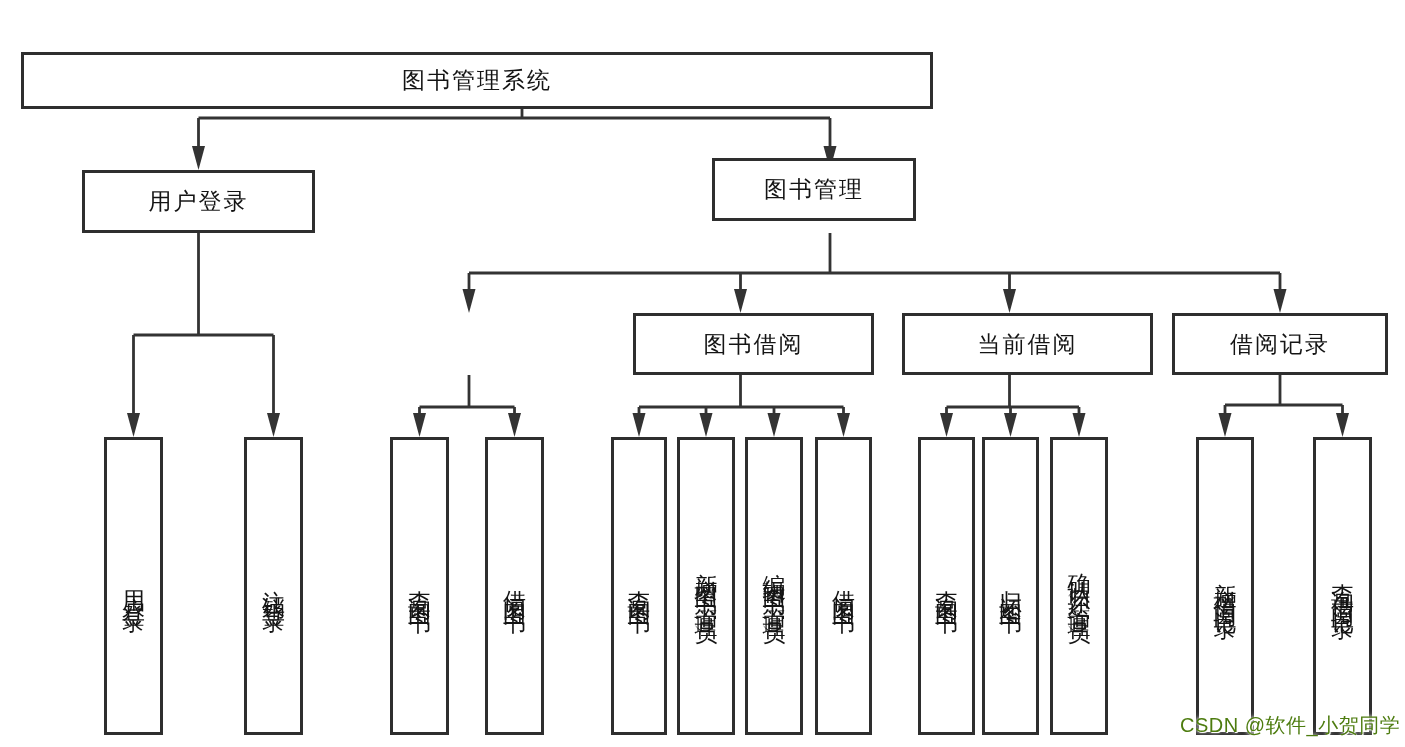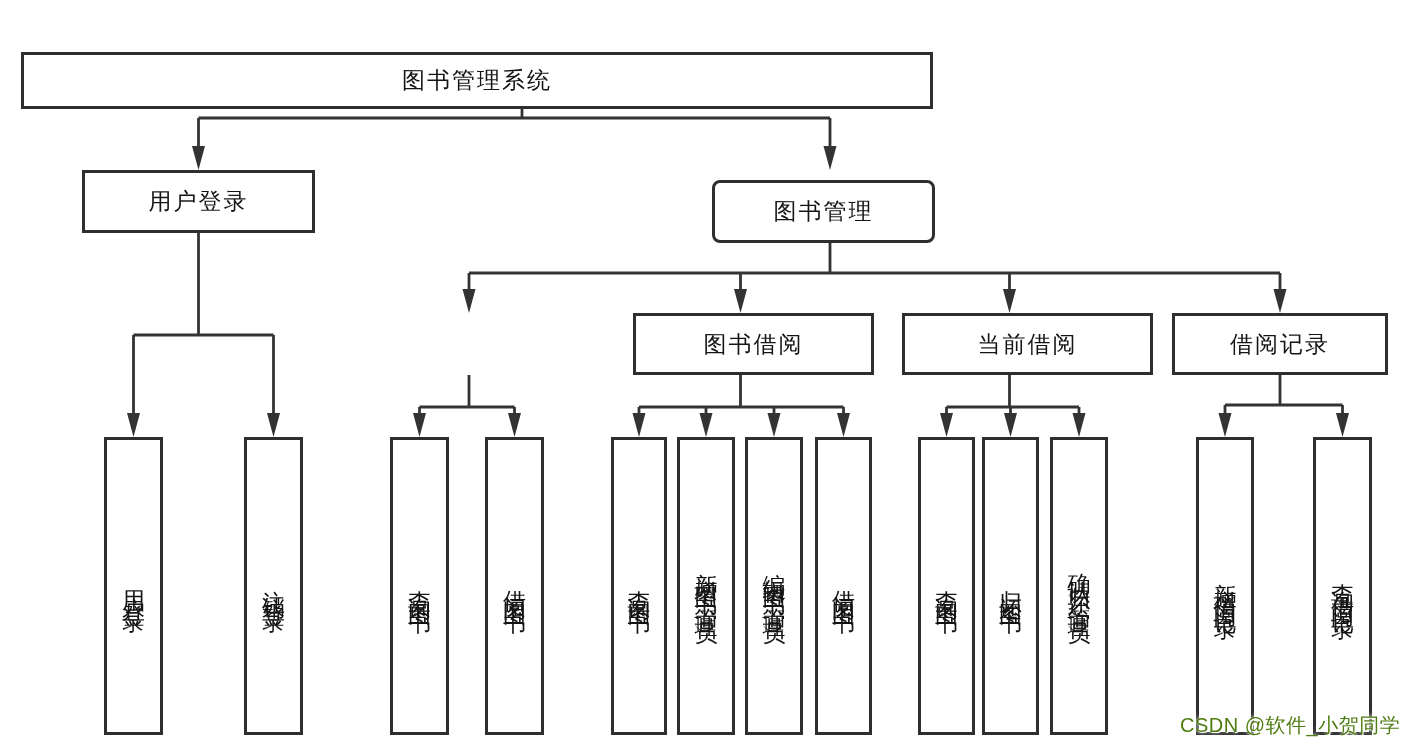--- a/index.html
+++ b/index.html
@@ -99,21 +99,21 @@
     </g>
   </svg>
 
   <div class="box hlabel" style="left:21px;top:26px;width:912px;height:57px;margin-top:26px;">
     <span>图书管理系统</span>
   </div>
 
   <div class="box hlabel" style="left:82px;top:170px;width:233px;height:63px;">
     <span>用户登录</span>
   </div>
-  <div class="box hlabel" style="left:712px;top:180px;width:223px;height:63px;border-radius:8px;">
+  <div class="box hlabel" style="left:712px;top:158px;width:204px;height:63px;">
     <span>图书管理</span>
   </div>
 
   <div class="box hlabel" style="left:633px;top:313px;width:241px;height:62px;">
     <span>图书借阅</span>
   </div>
   <div class="box hlabel" style="left:902px;top:313px;width:251px;height:62px;">
     <span>当前借阅</span>
   </div>
   <div class="box hlabel" style="left:1172px;top:313px;width:216px;height:62px;justify-content:center;">

